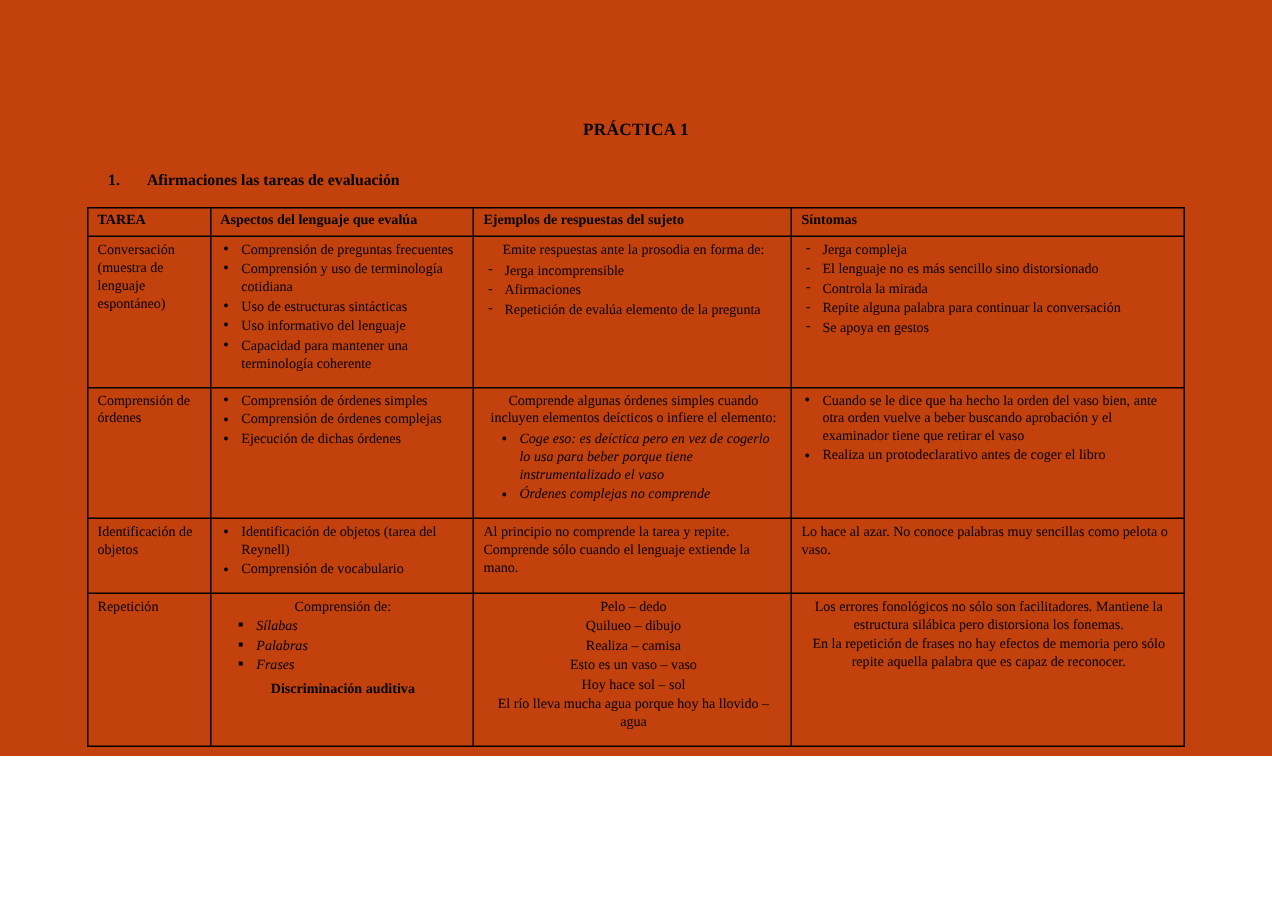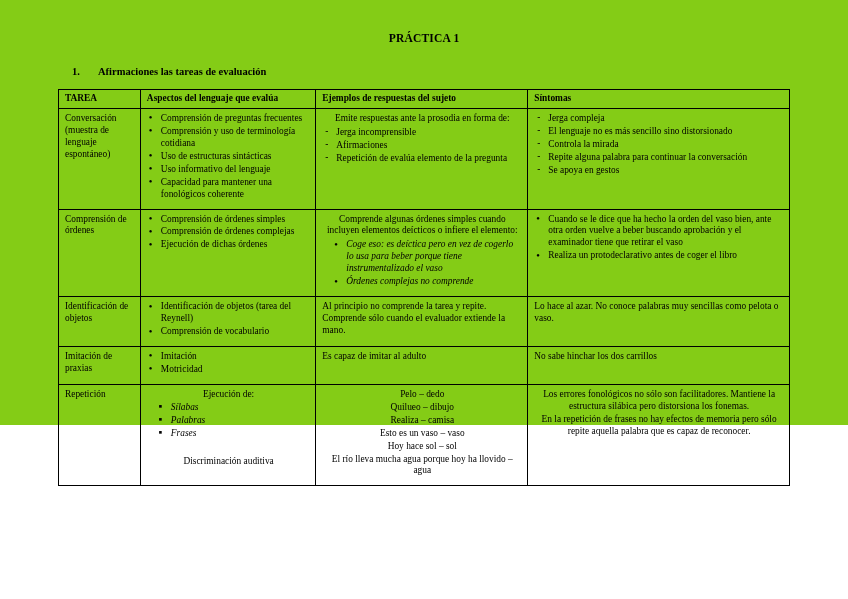--- a/index.html
+++ b/index.html
@@ -10,24 +10,24 @@
   body {
     width: 848px;
     height: 599px;
     overflow: hidden;
     font-family: "Liberation Serif", serif;
     color: #000000;
   }
   .page {
     position: relative;
     width: 848px;
-    height: 425px;
-    background: #84cc16;
+    height: 504px;
+    background: #c2410c;
     box-sizing: border-box;
-    padding: 32px 58px 0 58px;
+    padding: 81px 58px 0 58px;
   }
   .doc-title {
     text-align: center;
     font-weight: bold;
     font-size: 11.5px;
     letter-spacing: 0.2px;
     margin: 0 0 22px 0;
   }
   .section-heading {
     display: flex;
@@ -98,21 +98,21 @@
   }
   ul.indent2 {
     margin-left: 10px;
     font-style: italic;
   }
   .para {
     margin: 0 0 1px 0;
     text-align: center;
   }
   .para + ul { margin-top: 1px; }
-  ul + .para { margin-top: 16px; }
+  ul + .para { margin-top: 4px; font-weight: bold; }
   .cell-lead {
     margin-bottom: 2px;
   }
 </style>
 </head>
 <body>
 
 <div class="page">
 
   <div class="doc-title">PRÁCTICA 1</div>
@@ -140,21 +140,21 @@
     <tbody>
 
       <tr>
         <td>Conversación (muestra de lenguaje espontáneo)</td>
         <td>
           <ul class="disc">
             <li>Comprensión de preguntas frecuentes</li>
             <li>Comprensión y uso de terminología cotidiana</li>
             <li>Uso de estructuras sintácticas</li>
             <li>Uso informativo del lenguaje</li>
-            <li>Capacidad para mantener una fonológicos coherente</li>
+            <li>Capacidad para mantener una terminología coherente</li>
           </ul>
         </td>
         <td>
           <div class="para cell-lead">Emite respuestas ante la prosodia en forma de:</div>
           <ul class="dash">
             <li>Jerga incomprensible</li>
             <li>Afirmaciones</li>
             <li>Repetición de evalúa elemento de la pregunta</li>
           </ul>
         </td>
@@ -194,40 +194,29 @@
       </tr>
 
       <tr>
         <td>Identificación de objetos</td>
         <td>
           <ul class="disc">
             <li>Identificación de objetos (tarea del Reynell)</li>
             <li>Comprensión de vocabulario</li>
           </ul>
         </td>
-        <td>Al principio no comprende la tarea y repite. Comprende sólo cuando el evaluador extiende la mano.</td>
+        <td>Al principio no comprende la tarea y repite. Comprende sólo cuando el lenguaje extiende la mano.</td>
         <td>Lo hace al azar. No conoce palabras muy sencillas como pelota o vaso.</td>
       </tr>
 
-      <tr>
-        <td>Imitación de praxias</td>
-        <td>
-          <ul class="disc">
-            <li>Imitación</li>
-            <li>Motricidad</li>
-          </ul>
-        </td>
-        <td>Es capaz de imitar al adulto</td>
-        <td>No sabe hinchar los dos carrillos</td>
-      </tr>
 
       <tr>
         <td>Repetición</td>
         <td>
-          <div class="para">Ejecución de:</div>
+          <div class="para">Comprensión de:</div>
           <ul class="sq indent2">
             <li>Sílabas</li>
             <li>Palabras</li>
             <li>Frases</li>
           </ul>
           <div class="para">Discriminación auditiva</div>
         </td>
         <td>
           <div class="para">Pelo – dedo</div>
           <div class="para">Quilueo – dibujo</div>

